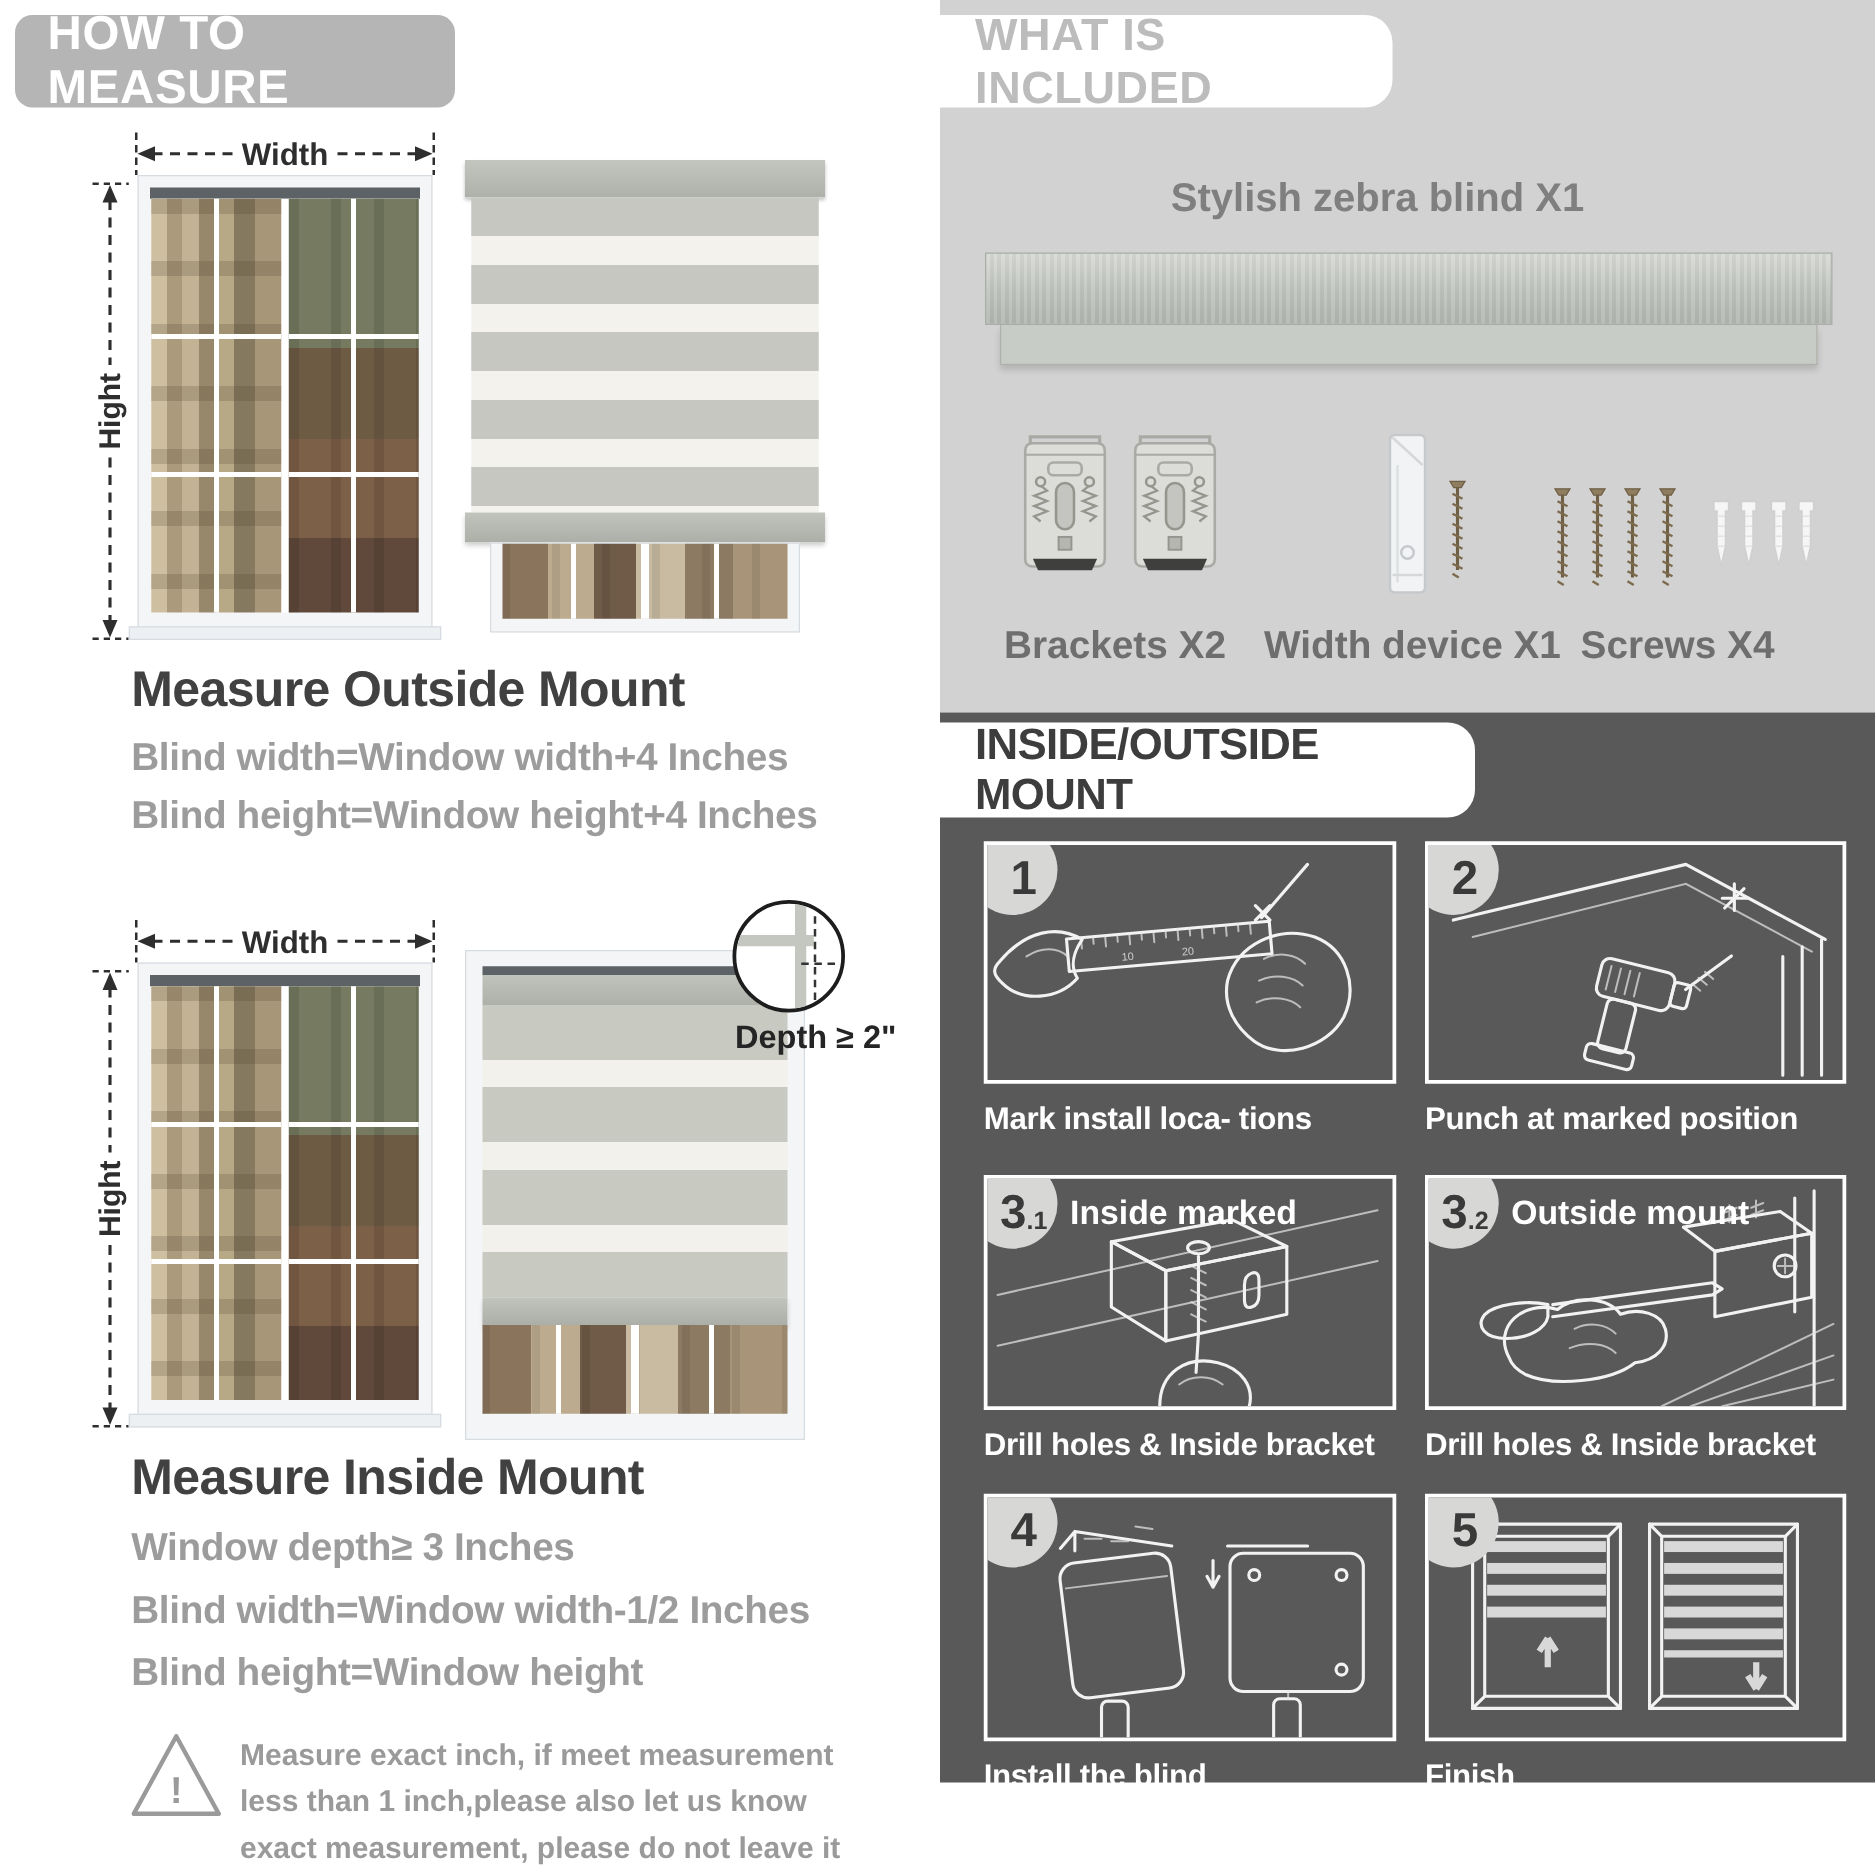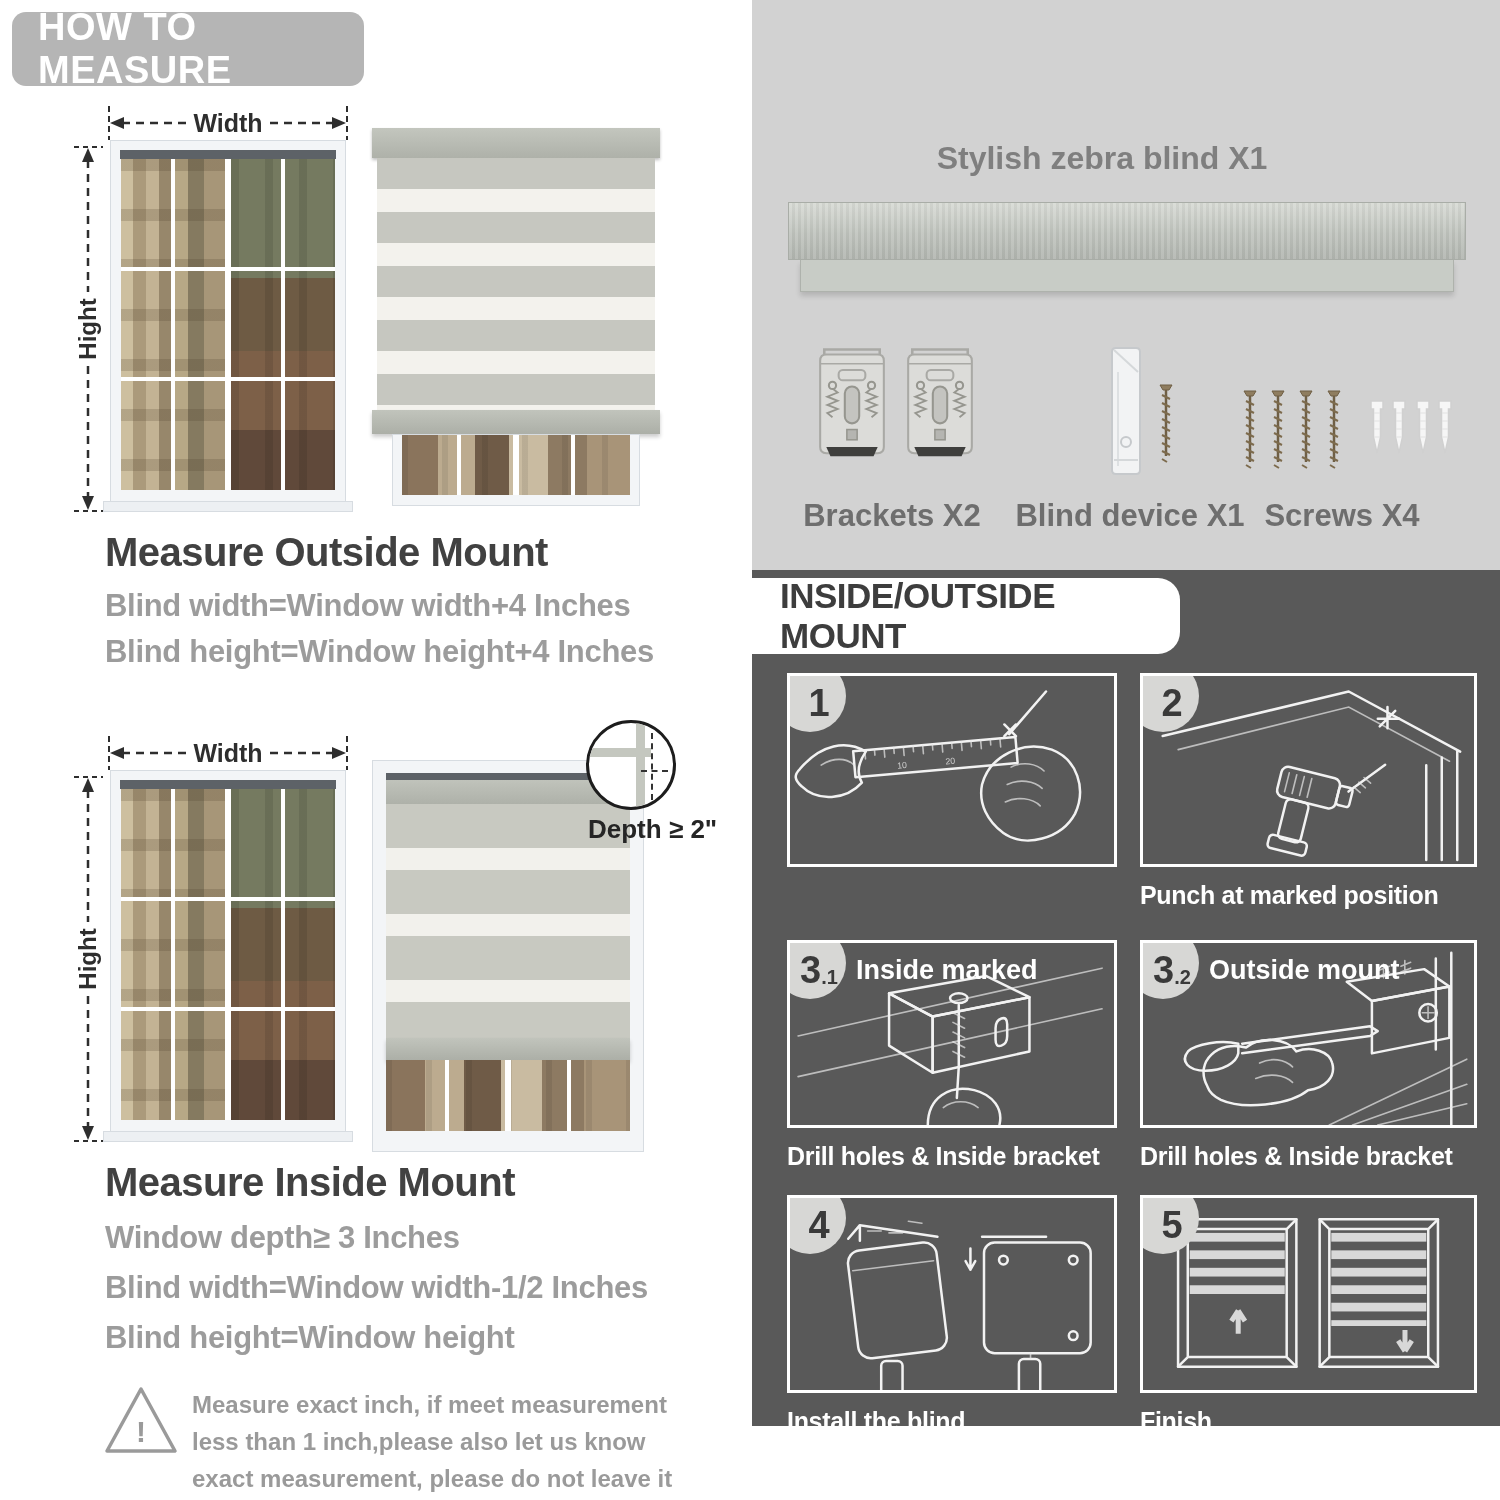--- a/index.html
+++ b/index.html
@@ -228,20 +228,23 @@
     <p class="ln" style="top:1320px">Blind height=Window height</p>
 
     <svg class="abs" style="left:100px;top:1382px" width="82" height="76">
       <path d="M41 7 L75 69 L7 69 Z" fill="none" stroke="#9a9a9a" stroke-width="3.5" stroke-linejoin="round"></path>
       <text x="41" y="60" text-anchor="middle" font-size="30" font-weight="bold" fill="#9a9a9a">!</text>
     </svg>
     <p class="note">Measure exact inch, if meet measurement less than 1 inch,please also let us know exact measurement, please do not leave it</p>
   </section>
 
   <section class="included">
+    <div class="hdr-white">
+      <span>WHAT IS INCLUDED</span>
+    </div>
     <div class="prod-title">Stylish zebra blind X1</div>
     <div class="bar-top"></div>
     <div class="bar-bottom"></div>
 
     <svg class="abs" style="left:62px;top:346px" width="76" height="126" viewBox="0 0 74 122">
       <path d="M10 8 v-5 h54 v5" fill="none" stroke="#a9a9a5" stroke-width="2.5"></path>
       <path d="M6 14 q0 -6 6 -6 h50 q6 0 6 6 v84 q0 6 -6 6 h-50 q-6 0 -6 -6 z" fill="#dcdcd9" stroke="#a9a9a5" stroke-width="2"></path>
       <path d="M6 17 h62" stroke="#a9a9a5" stroke-width="1.5"></path>
       <rect x="24" y="23" width="26" height="10" rx="4" fill="none" stroke="#a9a9a5" stroke-width="2"></rect>
       <rect x="30" y="39" width="14" height="36" rx="7" fill="#c4c4c0" stroke="#96968f" stroke-width="2"></rect>
@@ -282,21 +285,21 @@
       <use href="#g-screw" x="32"></use>
       <use href="#g-screw" x="60"></use>
       <use href="#g-screw" x="88"></use>
       <use href="#g-anchor" x="130" y="10"></use>
       <use href="#g-anchor" x="152" y="10"></use>
       <use href="#g-anchor" x="176" y="10"></use>
       <use href="#g-anchor" x="198" y="10"></use>
     </svg>
 
     <div class="item-label" style="left:30px;width:220px">Brackets X2</div>
-    <div class="item-label" style="left:248px;width:260px">Blind device X1</div>
+    <div class="item-label" style="left:248px;width:260px">Width device X1</div>
     <div class="item-label" style="left:490px;width:200px">Screws X4</div>
   </section>
 
   <section class="mount">
     <div class="hdr-white">
       <span>INSIDE/OUTSIDE MOUNT</span>
     </div>
 
     <div class="step" style="left:35px;top:103px;width:330px">
       <div class="panel" style="height:194px">
@@ -311,20 +314,21 @@
           <path class="lw" d="M219 50 l12 12 M231 50 l-12 12"></path>
           <path class="lw" d="M8 96 C 30 70, 56 66, 76 78 C 68 90, 66 100, 72 110 C 56 128, 26 130, 10 114 C 2 107, 2 102, 8 96 Z"></path>
           <path class="lw-thin" d="M30 92 C 42 84, 56 84, 64 92"></path>
           <path class="lw" d="M196 112 C 204 82, 238 66, 268 76 C 294 86, 304 116, 292 142 C 278 168, 240 178, 218 162 C 202 150, 192 132, 196 112 Z"></path>
           <path class="lw-thin" d="M226 94 C 238 88, 252 90, 260 98 M222 112 C 234 106, 250 108, 258 116 M220 130 C 232 124, 248 126, 256 134"></path>
         </svg>
         <div class="badge">
           <span class="bn">1</span>
         </div>
       </div>
+      <div class="caption">Mark install loca- tions</div>
     </div>
 
     <div class="step" style="left:388px;top:103px;width:337px">
       <div class="panel" style="height:194px">
         <svg class="art" viewBox="0 0 337 194">
           <path class="lw" d="M18 62 L210 16 L325 78"></path>
           <path class="lw-thin" d="M34 76 L210 32 L314 88"></path>
           <path class="lw" d="M306 84 L306 190 M290 92 L290 190 M322 78 L322 190"></path>
           <g transform="rotate(14 170 130)">
             <rect class="lw" x="134" y="100" width="62" height="32" rx="7"></rect>

